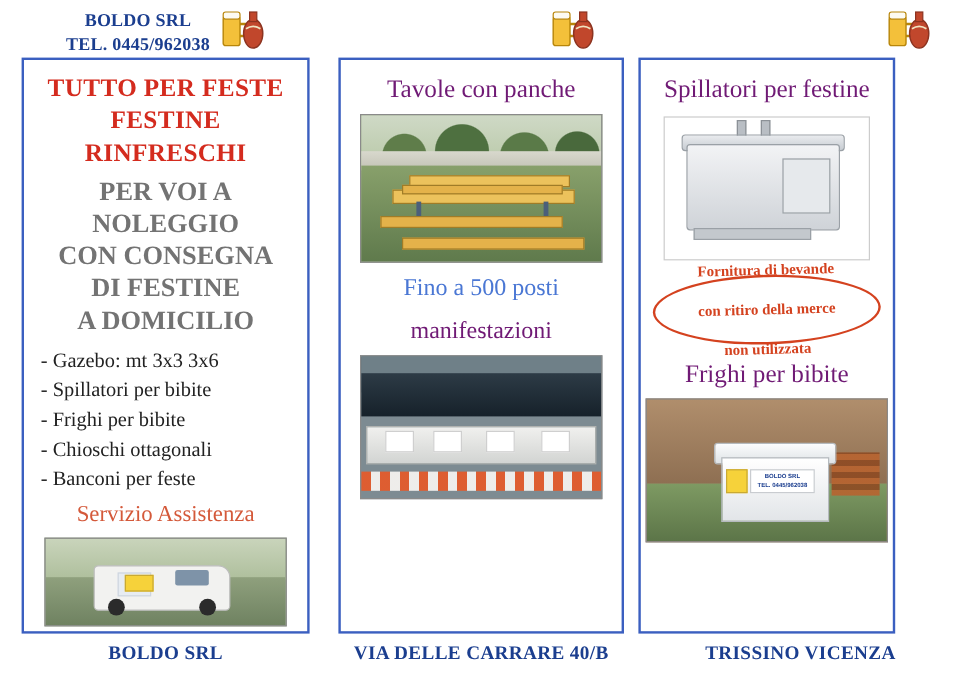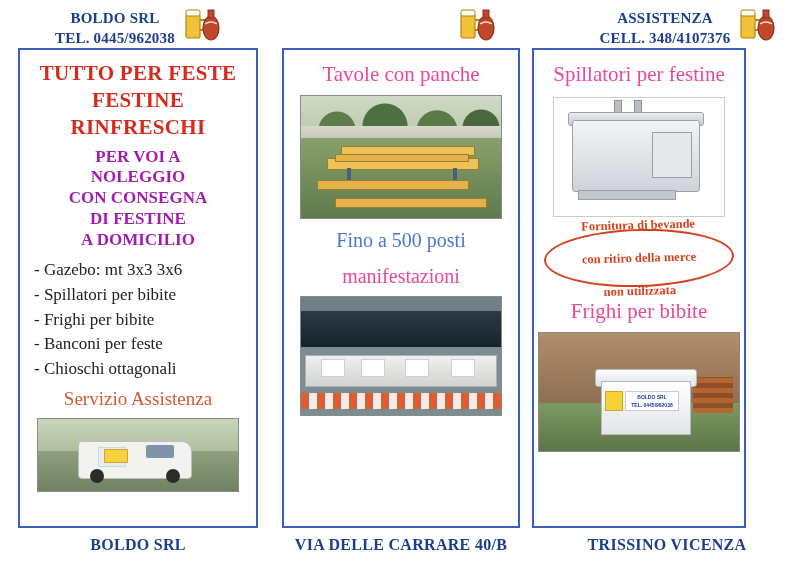--- a/index.html
+++ b/index.html
@@ -76,23 +76,23 @@
     text-align: center;
     color: #d42b1e;
     font-weight: bold;
     font-size: 21px;
     line-height: 1.28;
     letter-spacing: .3px;
   }
   .c1-sub {
     margin: 6px 6px 0 6px;
     text-align: center;
-    color: #a21caf;
+    color: #737373;
     font-weight: bold;
-    font-size: 17px;
+    font-size: 22px;
     line-height: 1.22;
   }
   .c1-list {
     margin: 8px 0 0 14px;
     color: #222222;
     font-size: 17px;
     line-height: 1.45;
   }
   .c1-list div { white-space: nowrap; }
   .c1-assist {
@@ -269,21 +269,21 @@
   .chairs {
     position:absolute; right:6px; top:44px; width:40px; height:36px;
     background:repeating-linear-gradient(0deg,#b8632f 0 5px,#8e4a22 5px 10px);
     opacity:.9;
   }
 
   
   .col-head {
     margin: 12px 4px 0 4px;
     text-align: center;
-    color: #ec4899;
+    color: #701a75;
     font-size: 21px;
     line-height: 1.2;
   }
   .col-head.small { font-size: 20px; }
   .blue-note {
     margin: 10px 4px 0 4px;
     text-align: center;
     color: #4a77d4;
     font-size: 20px;
   }
@@ -337,24 +337,20 @@
     <svg width="42" height="40" viewBox="0 0 42 40">
       <rect x="6" y="10" width="14" height="24" rx="2" fill="#f3c03a" stroke="#b8860b" stroke-width="1.2"></rect>
       <rect x="6" y="6" width="14" height="6" rx="2" fill="#fdfbf2" stroke="#b8860b" stroke-width="1"></rect>
       <path d="M20 16 h5 a5 5 0 0 1 0 10 h-5" fill="none" stroke="#b8860b" stroke-width="2"></path>
       <ellipse cx="31" cy="24" rx="8" ry="12" fill="#c1472c" stroke="#8c3320" stroke-width="1.2"></ellipse>
       <rect x="28" y="6" width="6" height="8" fill="#c1472c" stroke="#8c3320" stroke-width="1"></rect>
       <path d="M25 20 q6 -4 12 0" stroke="#f0e3c0" stroke-width="1.4" fill="none"></path>
     </svg>
   </div>
 
-  <div class="top-head" id="head3">
-    <div>ASSISTENZA</div>
-    <div>CELL. 348/4107376</div>
-  </div>
 
   <div class="logo" id="logo3">
     <svg width="42" height="40" viewBox="0 0 42 40">
       <rect x="6" y="10" width="14" height="24" rx="2" fill="#f3c03a" stroke="#b8860b" stroke-width="1.2"></rect>
       <rect x="6" y="6" width="14" height="6" rx="2" fill="#fdfbf2" stroke="#b8860b" stroke-width="1"></rect>
       <path d="M20 16 h5 a5 5 0 0 1 0 10 h-5" fill="none" stroke="#b8860b" stroke-width="2"></path>
       <ellipse cx="31" cy="24" rx="8" ry="12" fill="#c1472c" stroke="#8c3320" stroke-width="1.2"></ellipse>
       <rect x="28" y="6" width="6" height="8" fill="#c1472c" stroke="#8c3320" stroke-width="1"></rect>
       <path d="M25 20 q6 -4 12 0" stroke="#f0e3c0" stroke-width="1.4" fill="none"></path>
     </svg>
@@ -370,22 +366,22 @@
       <div>PER VOI A</div>
       <div>NOLEGGIO</div>
       <div>CON CONSEGNA</div>
       <div>DI FESTINE</div>
       <div>A DOMICILIO</div>
     </div>
     <div class="c1-list">
       <div>- Gazebo: mt 3x3 3x6</div>
       <div>- Spillatori per bibite</div>
       <div>- Frighi per bibite</div>
+      <div>- Chioschi ottagonali</div>
       <div>- Banconi per feste</div>
-      <div>- Chioschi ottagonali</div>
     </div>
     <div class="c1-assist">Servizio Assistenza</div>
 
     <div class="photo" id="photo-van">
       <div class="sky"></div>
       <div class="grass"></div>
       <div class="van-body"></div>
       <div class="van-door"></div>
       <div class="van-decal"></div>
       <div class="van-win"></div>

